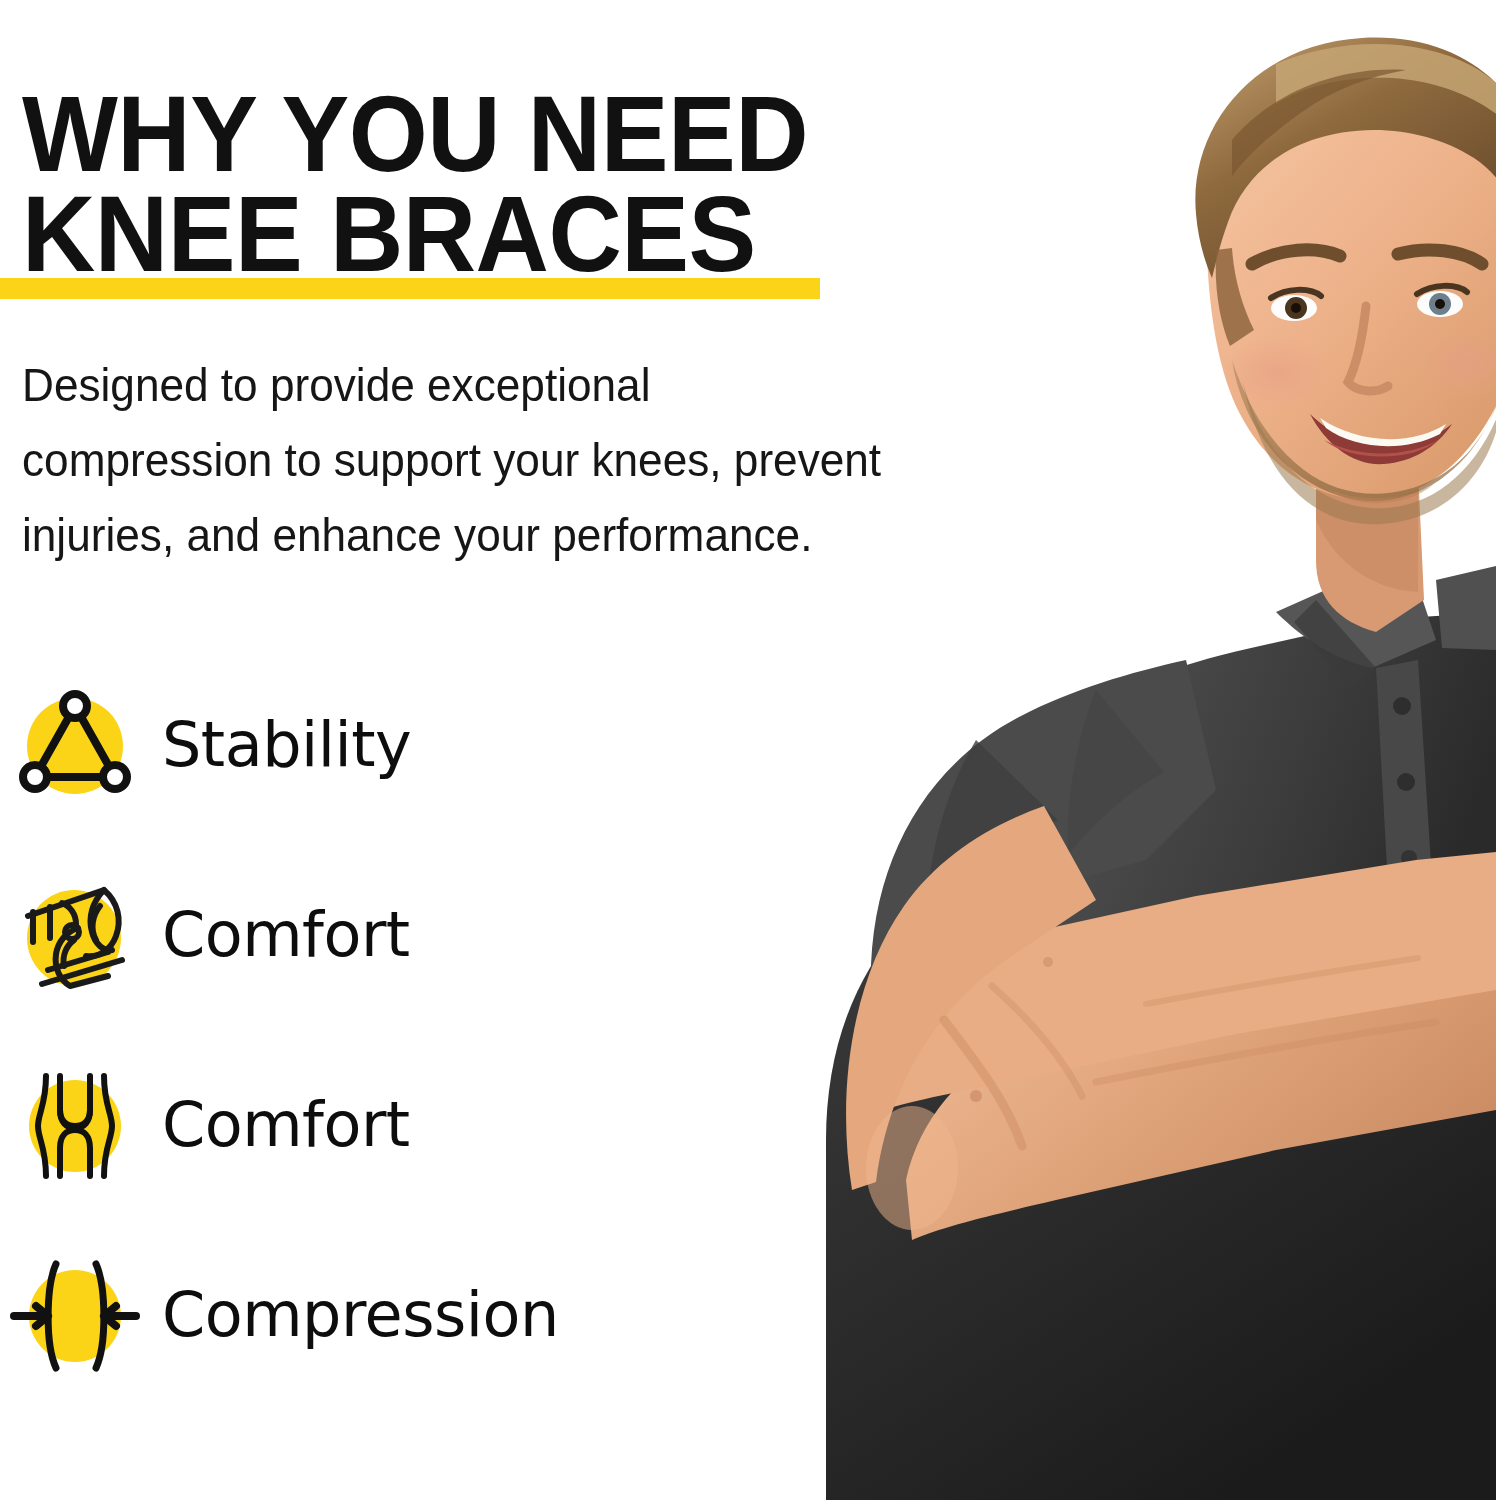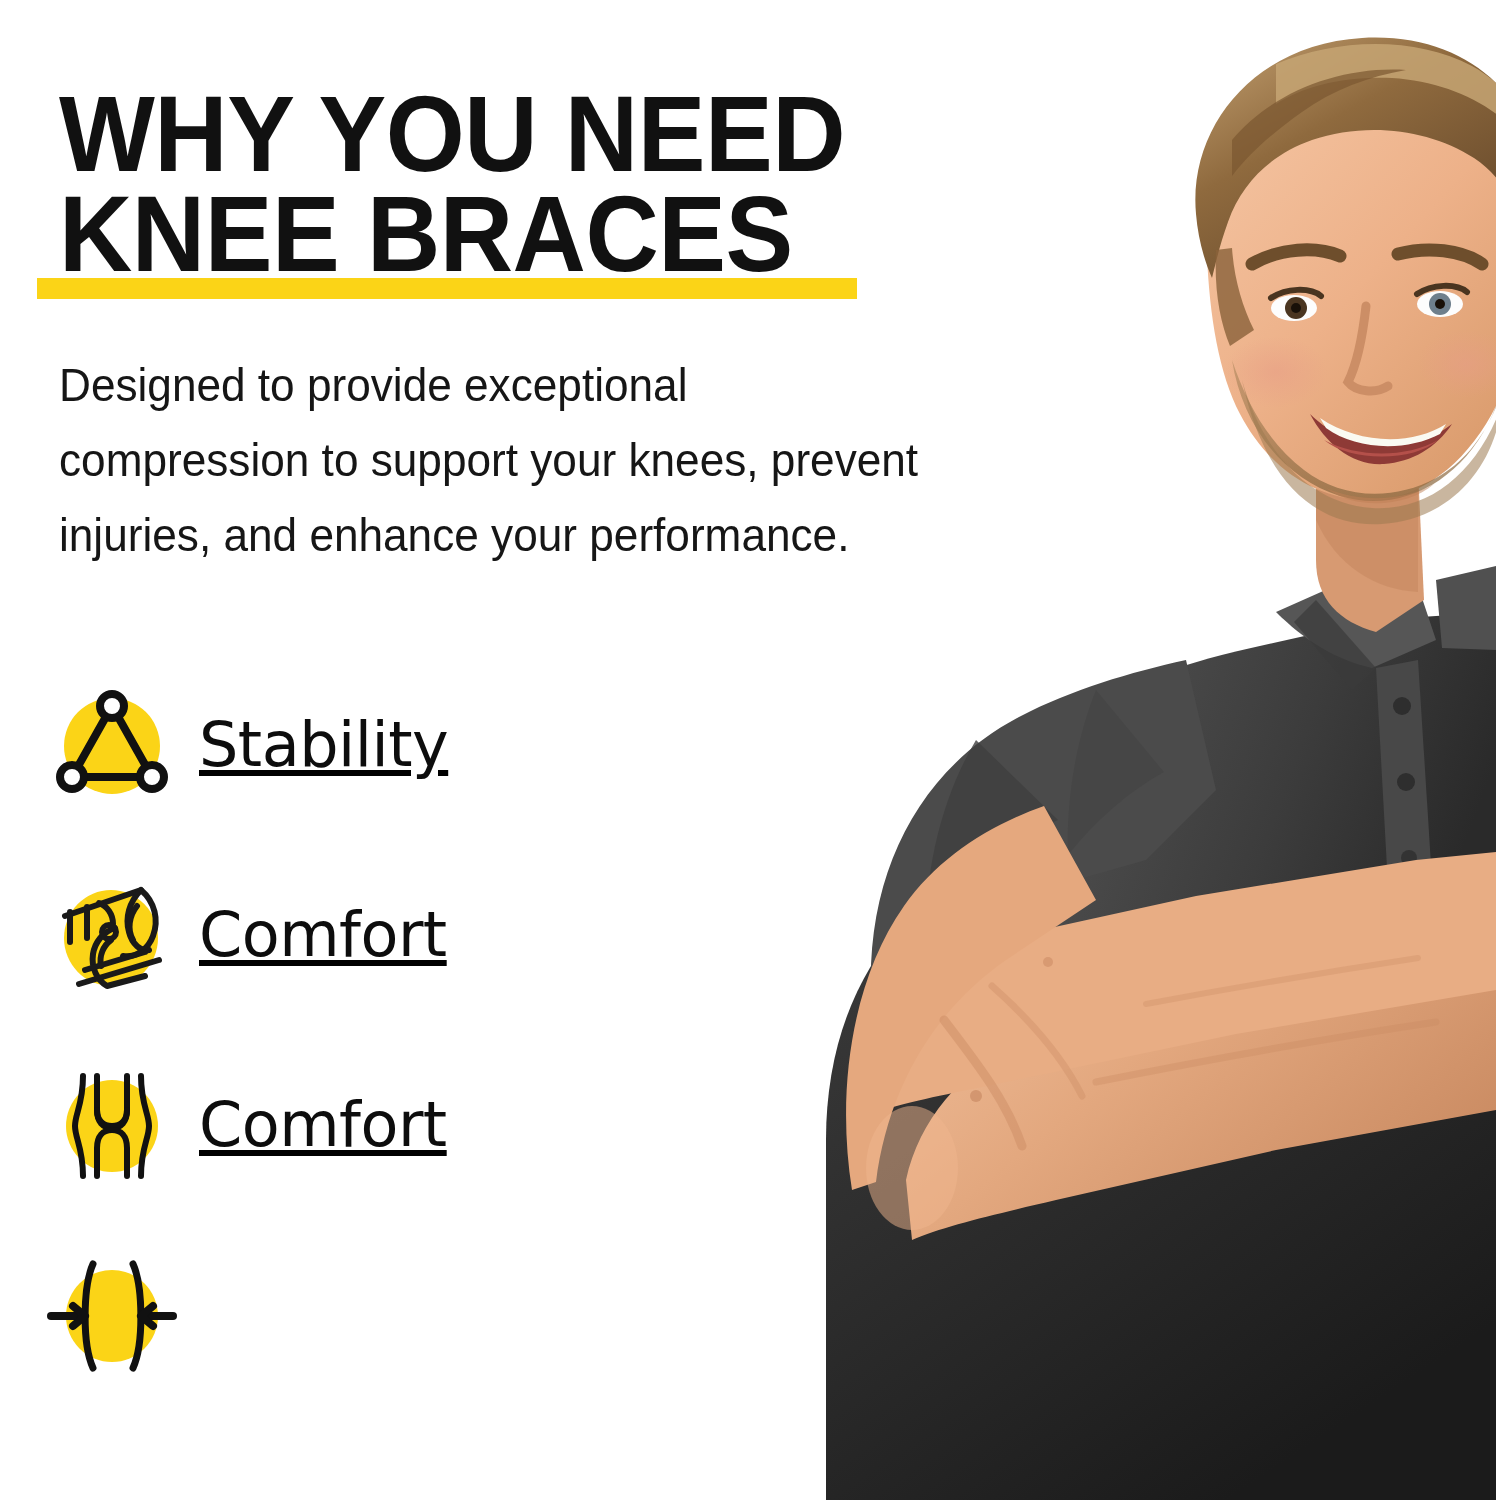--- a/index.html
+++ b/index.html
@@ -17,21 +17,20 @@
   }
 
   
   #left-column {
     position: absolute;
     left: 0;
     top: 0;
     width: 1060px;
     height: 1500px;
     z-index: 3;
-    margin-left: 37px;
   }
 
   
   #headline-block {
     position: absolute;
     left: 22px;
     top: 84px;
     width: 1000px;
   }
   .headline-line {
@@ -78,21 +77,20 @@
     position: absolute;
     left: 0px;
     top: 650px;
     width: 900px;
   }
   .feature-row {
     position: relative;
     height: 190px;
     display: flex;
     align-items: center;
-    text-decoration: underline;
   }
   .feature-icon {
     position: relative;
     width: 126px;
     height: 126px;
     margin-left: 12px;
     flex: 0 0 auto;
     display: flex;
     align-items: center;
     justify-content: center;
@@ -332,17 +330,18 @@
               <path d="M84 12 C94 34 95 92 84 116"></path>
             </g>
             <g fill="none" stroke="#111111" stroke-width="8" stroke-linecap="round" stroke-linejoin="round">
               <path d="M2 64 L34 64"></path>
               <path d="M24 54 L36 64 L24 74"></path>
               <path d="M124 64 L94 64"></path>
               <path d="M104 54 L92 64 L104 74"></path>
             </g>
           </svg>
         </div>
+        <div class="feature-label">Compression</div>
       </div>
 
     </div>
   </div>
 </div>
 
 </body></html>

